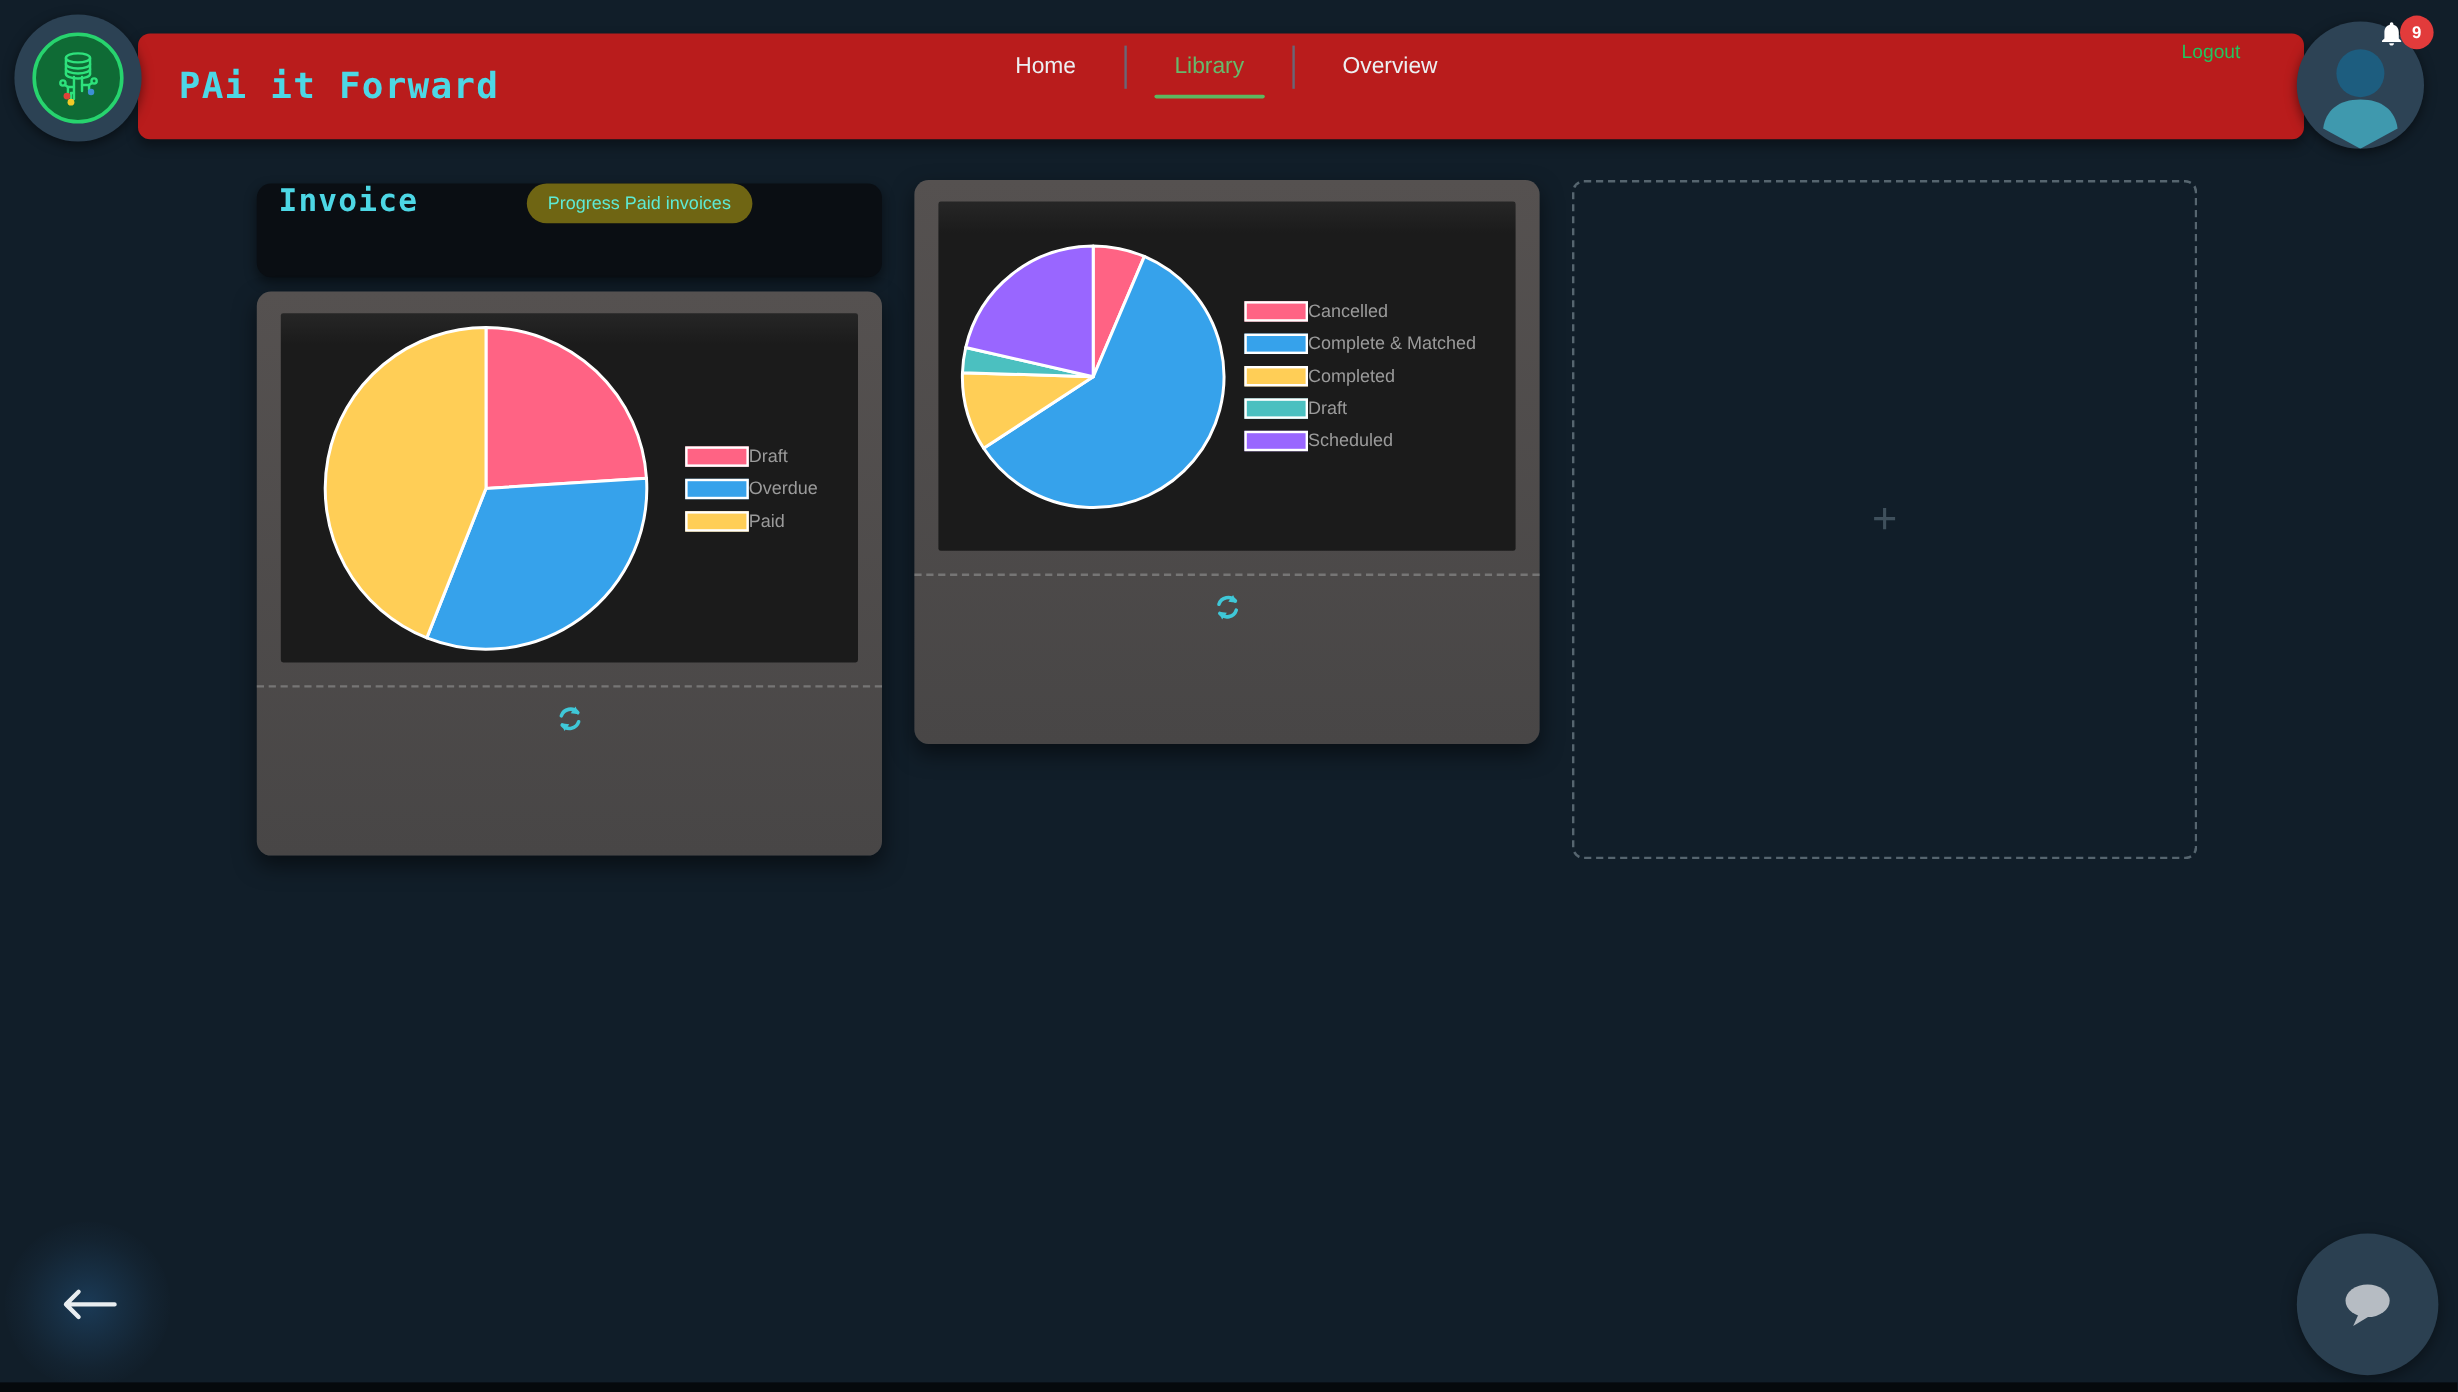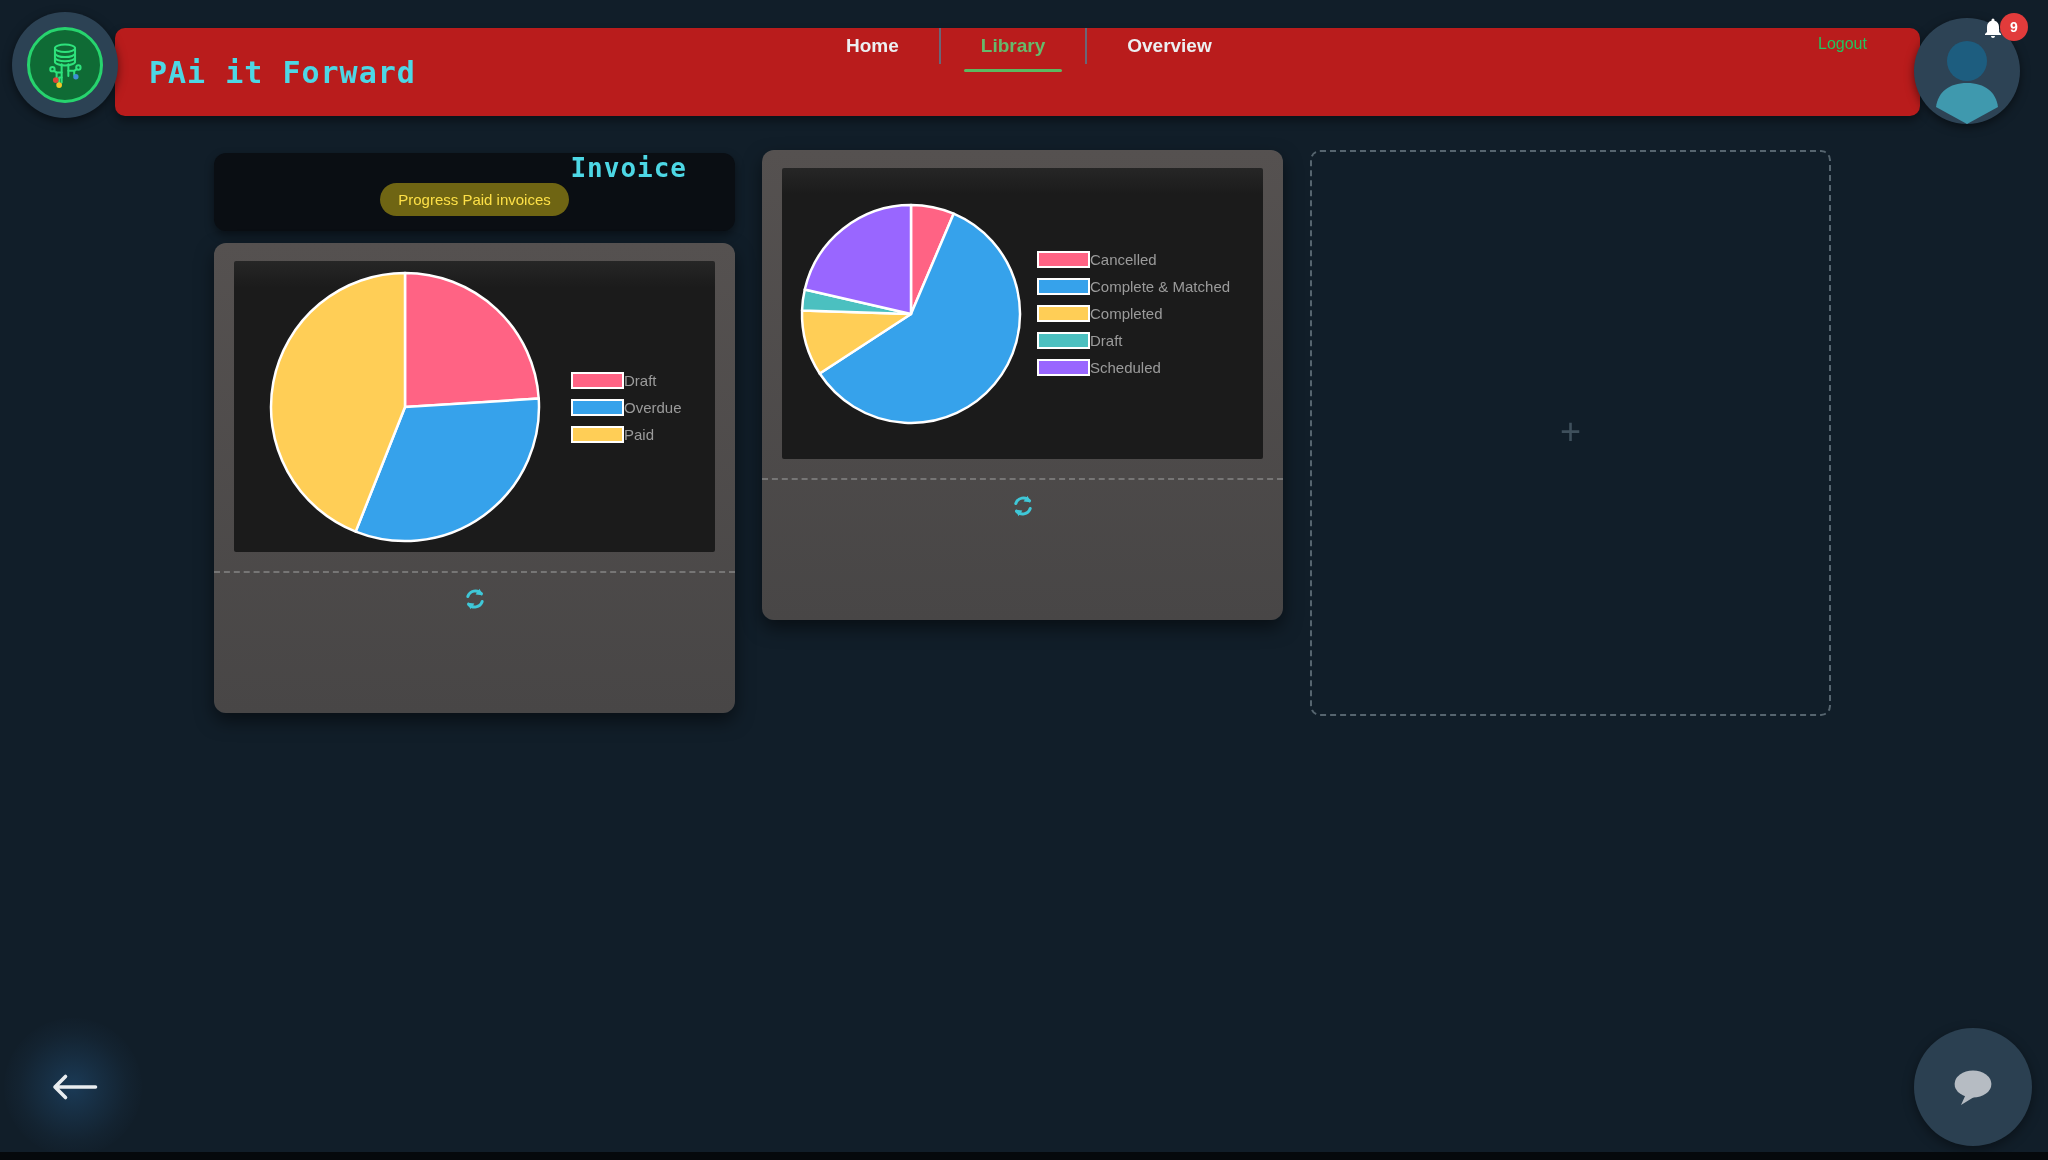--- a/index.html
+++ b/index.html
@@ -18,22 +18,22 @@
     box-shadow:0 5px 10px rgba(0,0,0,.4);
     display:flex; align-items:center;
   }
   .app-title {
     margin-left:34px;
     font-family:"DejaVu Sans Mono", monospace;
     font-weight:bold; font-size:30px; letter-spacing:1px;
     color:#4dd7e5;
   }
   .nav-links {
-    position:absolute; left:846px; top:2px; height:88px;
-    display:flex; align-items:center; gap:40px;font-weight:bold;
+    position:absolute; left:846px; top:12px; height:88px;
+    display:flex; align-items:center; gap:40px;
   }
   .nav-link { font-size:19px; color:#eceff1; cursor:pointer; position:relative; }
   .nav-link.active { color:#67b96b; }
   .nav-link.active::after {
     content:''; position:absolute; left:-17px; right:-17px; bottom:-15px;
     height:3px; background:#5cb860; border-radius:2px;
   }
   .nav-sep { width:2px; height:36px; background:#5c7386; opacity:.85; }
   .logout {
     position:absolute; left:1818px; top:0; height:88px;
@@ -66,30 +66,29 @@
   }
   
   .grid {
     position:absolute; left:214px; top:150px;
     display:grid; grid-template-columns:521px 521px 521px; column-gap:27px;
     align-items:start;
   }
   .header-card {
     margin-top:3px; height:78px; margin-bottom:12px;
     background:#0a0e13; border-radius:12px;
-    display:flex; align-items:flex-end; padding:0 48px;
+    display:flex; align-items:flex-start; padding:0 18px;
     box-shadow:0 4px 10px rgba(0,0,0,.45);
-    flex-direction:column;
   }
   .card-title {
     font-family:"DejaVu Sans Mono", monospace;
     font-weight:bold; font-size:26px; letter-spacing:1px; color:#4dd7e5;
   }
   .badge {
-    margin:0 auto; background:#6f6513; color:#fde047;
+    margin:0 auto; background:#6f6513; color:#5eead4;
     border-radius:999px; padding:8px 18px; font-size:15px; white-space:nowrap;
   }
   .chart-card {
     position:relative; height:470px; border-radius:12px;
     background:linear-gradient(#555150, #484646);
     box-shadow:0 8px 18px rgba(0,0,0,.5);
   }
   .chart-box {
     position:absolute; left:20px; top:18px; width:481px; height:291px;
     background:linear-gradient(#262626 0%, #1b1b1b 9%);

